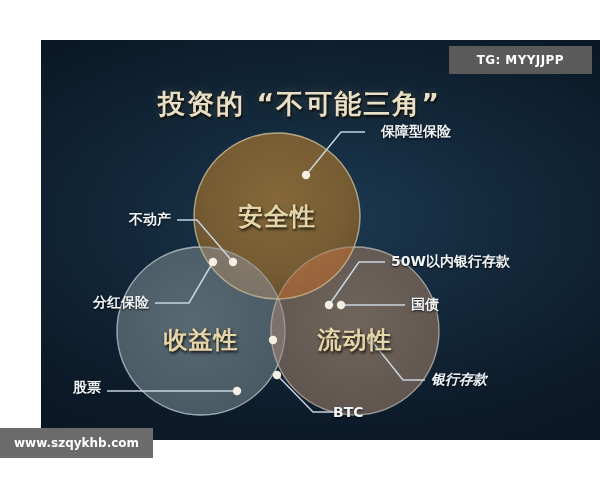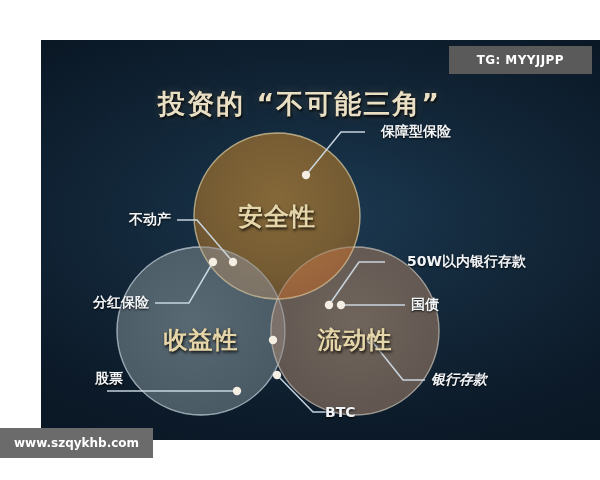--- a/index.html
+++ b/index.html
@@ -164,27 +164,27 @@
           <circle cx="232" cy="300" r="4.2" fill="#f4efe2"></circle>
         </g>
     </svg>
 
     <div class="cap" id="cap-safety">安全性</div>
     <div class="cap" id="cap-yield">收益性</div>
     <div class="cap" id="cap-liquidity">流动性</div>
 
     <div id="labels">
         <div class="lbl right" style="left: 340px; top: 92px;">保障型保险</div>
-        <div class="lbl right" style="left: 366px; top: 222px;">50W以内银行存款</div>
+        <div class="lbl right" style="left: 350px; top: 222px;">50W以内银行存款</div>
         <div class="lbl right" style="left: 370px; top: 265px; font-family: Liberation Serif, serif;">国债</div>
         <div class="lbl right" style="left: 390px; top: 340px; font-style: italic;">银行存款</div>
-        <div class="lbl right" style="left: 284px; top: 372px;">BTC</div>
+        <div class="lbl right" style="left: 292px; top: 372px;">BTC</div>
         <div class="lbl left" style="left: 130px; top: 180px; text-align: right;">不动产</div>
         <div class="lbl left" style="left: 108px; top: 263px; text-align: center;">分红保险</div>
-        <div class="lbl left" style="left: 60px; top: 339px; margin-left: 22px;">股票</div>
+        <div class="lbl left" style="left: 60px; top: 348px;">股票</div>
       </div>
 
   </div>
 
   <div id="tg-badge">TG: MYYJJPP</div>
   <div id="site-badge">www.szqykhb.com</div>
 
 </div>
 
 </body></html>

